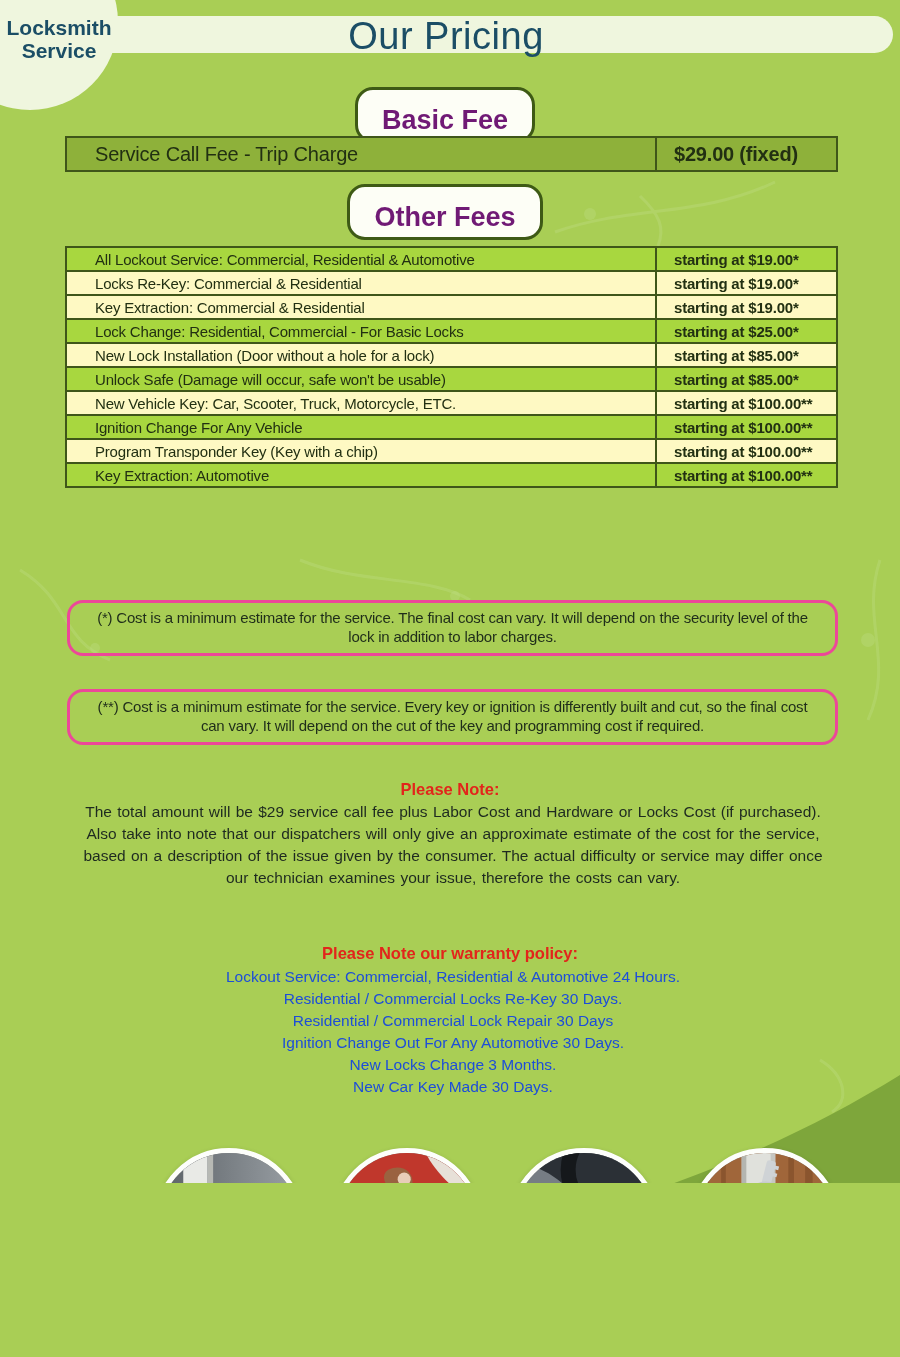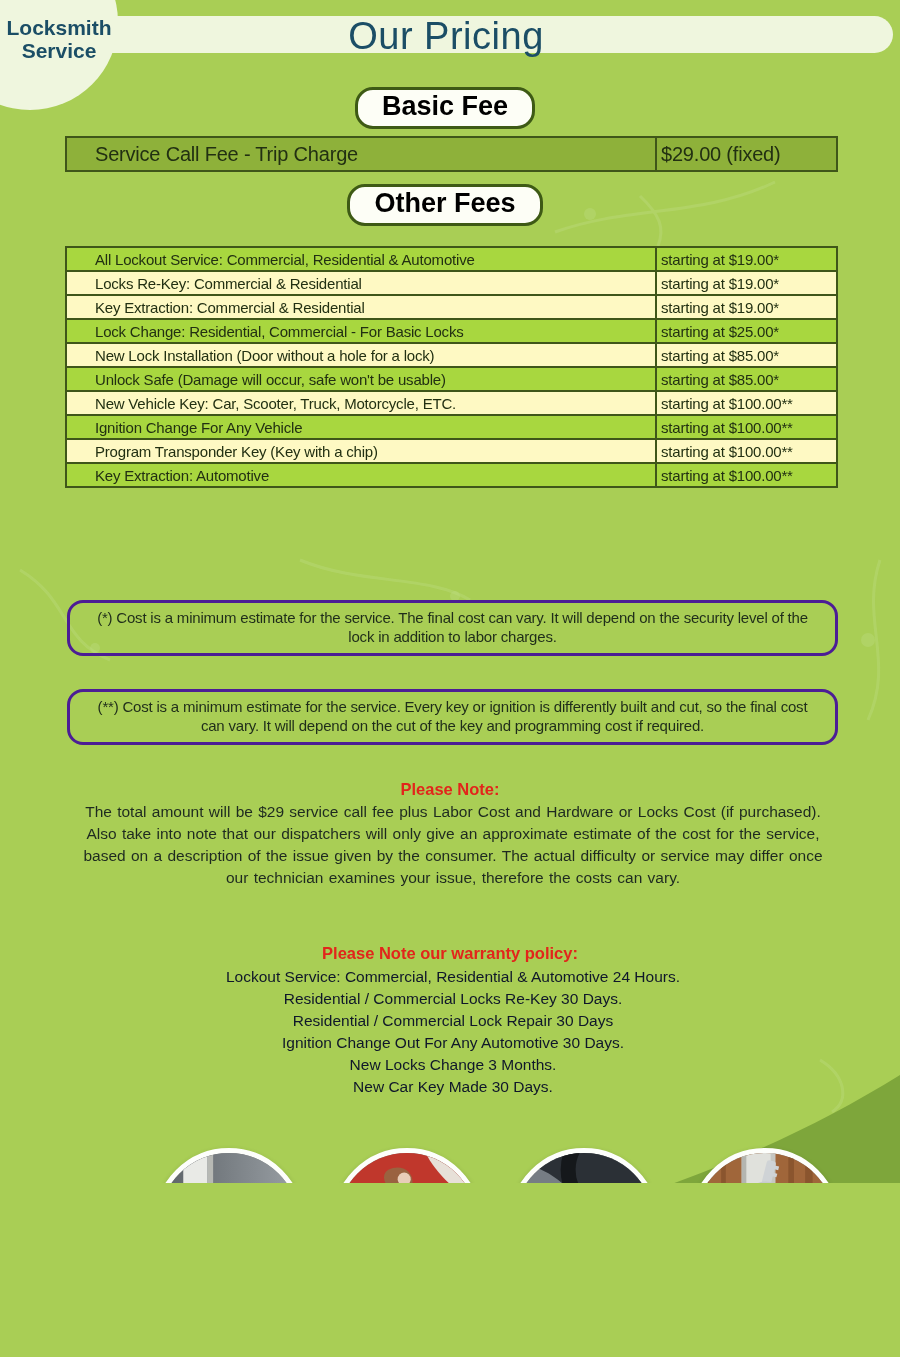--- a/index.html
+++ b/index.html
@@ -13,45 +13,45 @@
   .logo-circle{position:absolute;left:-58px;top:-66px;width:176px;height:176px;
                border-radius:50%;background:#eff6de;z-index:2;}
   .logo-text{position:absolute;left:0;top:16px;width:118px;text-align:center;z-index:3;
              color:#1b4e66;font-weight:bold;font-size:21px;line-height:23px;}
   .page-title{position:absolute;left:0;top:15px;width:866px;text-align:center;z-index:2;
               color:#1b4e66;font-weight:normal;font-size:38px;letter-spacing:.5px;padding-left:13px;}
 
   
   .pill-wrap{position:absolute;left:0;width:890px;text-align:center;z-index:2;}
   .pill{display:inline-block;background:#fdfef6;border:3px solid #3e5a15;border-radius:18px;
-        color:#000000;font-weight:bold;font-size:27px;padding:1px 24px 4px 24px;}
+        color:#701a75;font-weight:bold;font-size:27px;padding:15px 24px 4px 24px;}
 
   
   .fee-table{position:absolute;left:65px;width:773px;z-index:2;
              border-collapse:collapse;table-layout:fixed;}
   .fee-table td{border:2px solid #3f5619;color:#223012;font-size:15px;
                 letter-spacing:-0.2px;padding:0 0 0 28px;vertical-align:middle;}
-  .fee-table td.price{padding-left:4px;}
+  .fee-table td.price{padding-left:17px;font-weight:bold;}
   .basic td{height:32px;background:#8eb13a;font-size:20px;}
   .other td{height:22px;}
   .other tr.light td{background:#a8d73f;}
   .other tr.dark td{background:#fef9c3;}
 
   
   .note-box{position:absolute;left:67px;width:771px;z-index:2;box-sizing:border-box;
-            border:3px solid #4c1d95;border-radius:16px;padding:5px 26px 7px 26px;
+            border:3px solid #ec4899;border-radius:16px;padding:5px 26px 7px 26px;
             color:#1f2d1a;font-size:15px;line-height:19px;text-align:center;
             letter-spacing:-0.2px;}
 
   .red-heading{position:absolute;left:55px;width:790px;text-align:center;z-index:2;
                color:#e2251b;font-weight:bold;font-size:16.5px;}
   .body-par{position:absolute;left:70px;width:766px;text-align:center;z-index:2;
             color:#1e2a20;font-size:15.5px;line-height:22px;word-spacing:1px;}
   .warranty-list{position:absolute;left:70px;width:766px;text-align:center;z-index:2;
-                 color:#0f172a;font-size:15.5px;line-height:22px;margin:0;padding:0;
+                 color:#1d4ed8;font-size:15.5px;line-height:22px;margin:0;padding:0;
                  list-style:none;}
 
   
   .cat-card{position:absolute;top:1148px;width:160px;z-index:3;text-align:center;}
   .cat-photo{width:140px;height:140px;border-radius:50%;border:5px solid #fdfefb;
              overflow:hidden;margin:0 auto;background:#888;
              box-shadow:0 2px 5px rgba(40,60,10,.25);}
   .cat-photo svg{display:block;}
   .cat-label{display:inline-block;margin-top:20px;width:152px;box-sizing:border-box;
              background:#fdfefb;border-radius:13px;padding:3px 0 4px 0;

